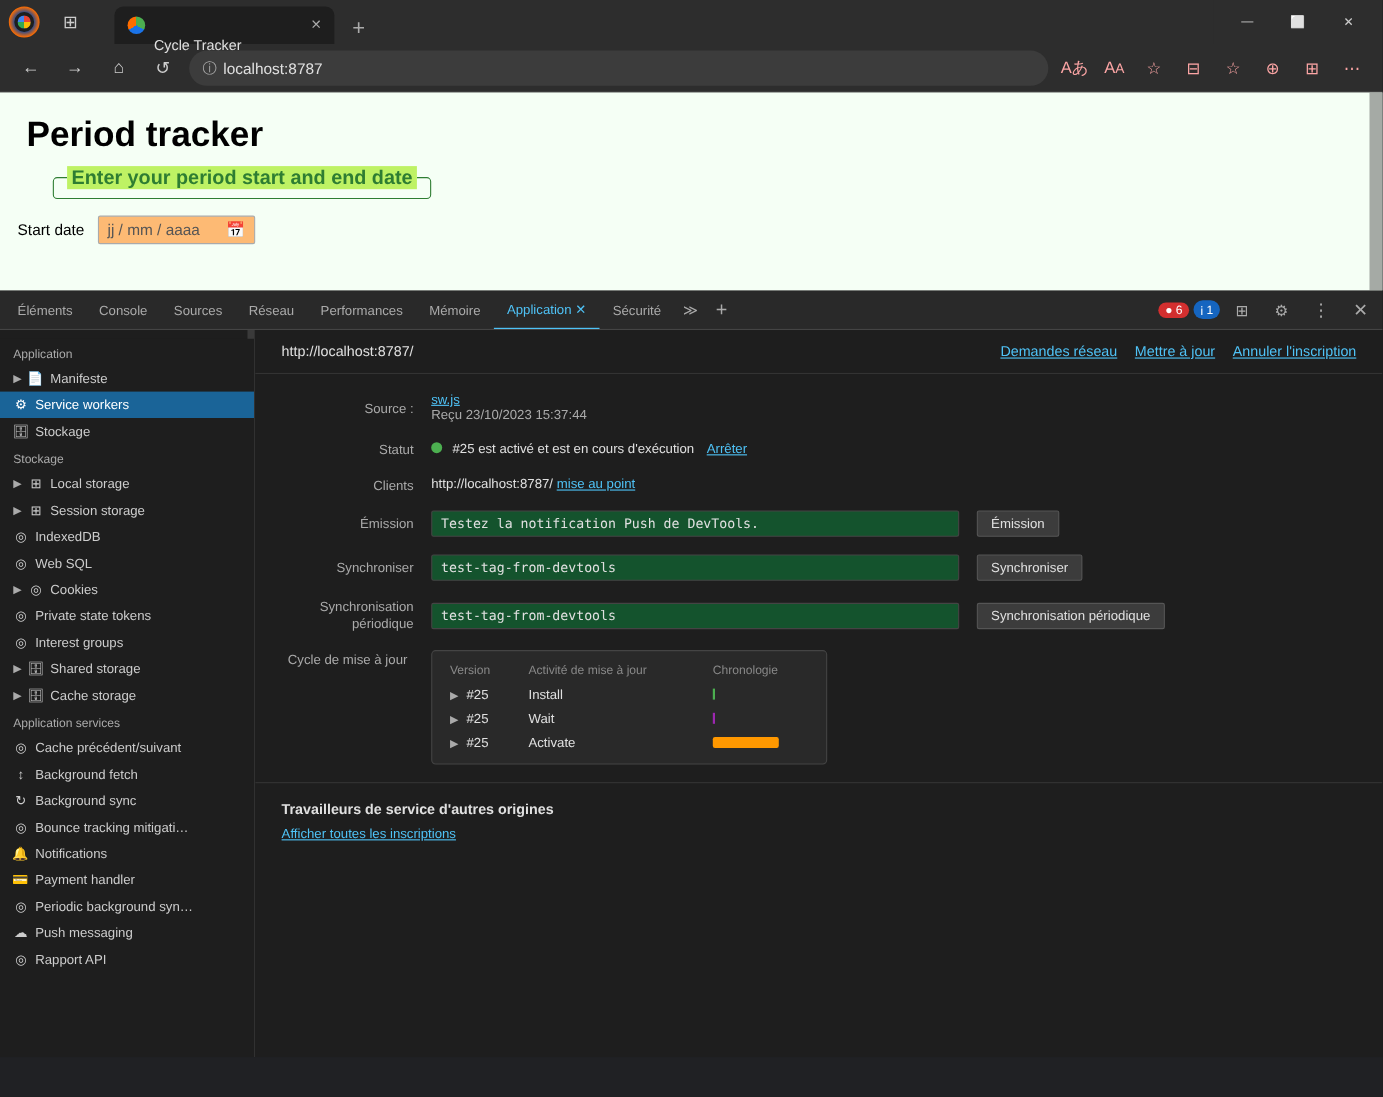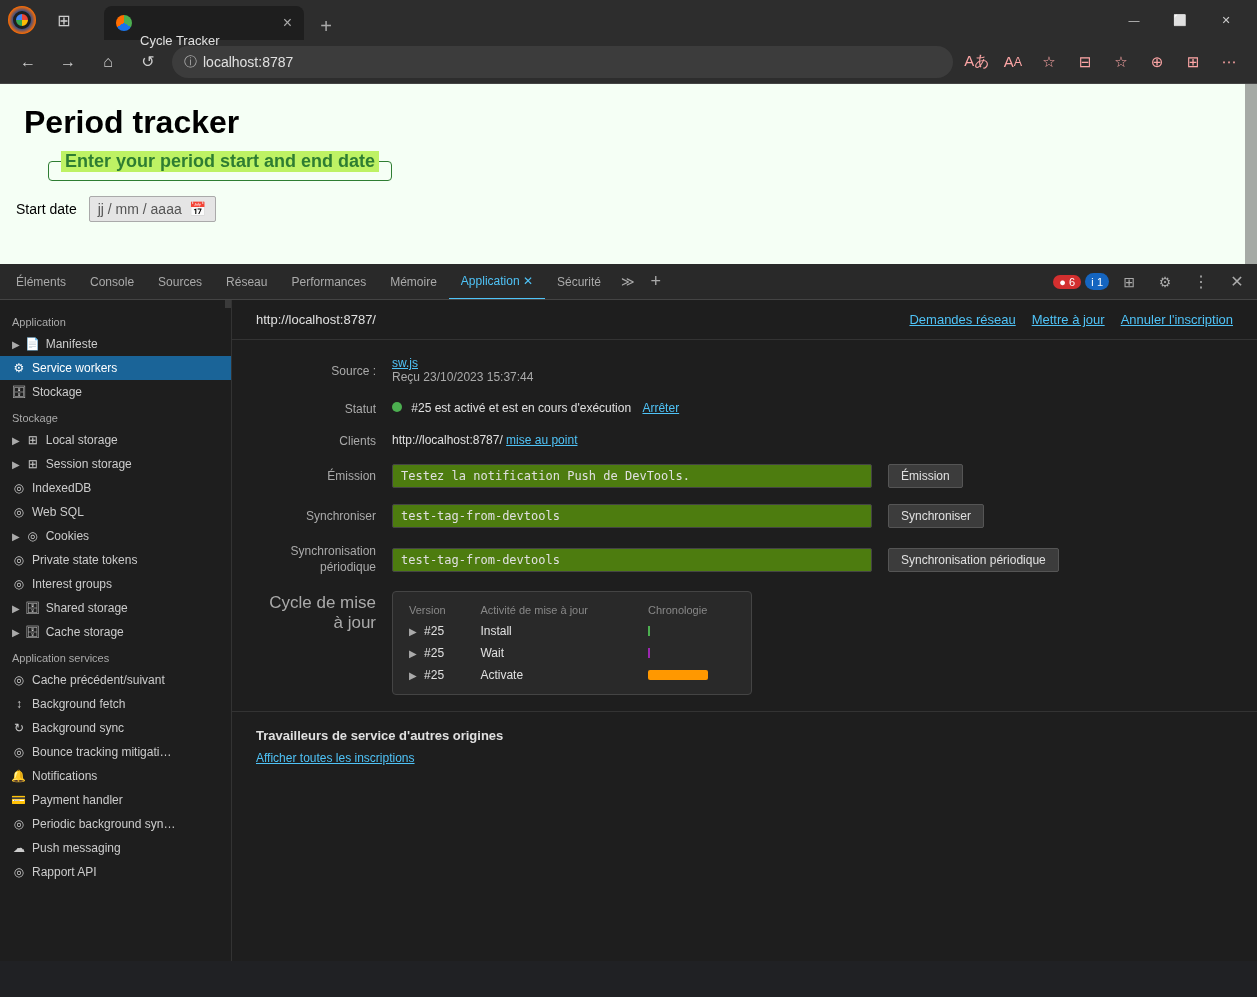--- a/index.html
+++ b/index.html
@@ -21,21 +21,21 @@
     .toolbar-icons { display: flex; align-items: center; gap: 4px; }
     .toolbar-icon { width: 32px; height: 32px; display: flex; align-items: center; justify-content: center; color: #fca5a5; cursor: pointer; border-radius: 50%; font-size: 15px; }
 
     
     .page-area { background: #f5fff5; width: 100%; height: 180px; overflow: hidden; position: relative; }
     .page-title { font-size: 32px; font-weight: bold; color: #000; padding: 20px 24px 10px; }
     .form-fieldset { margin: 0 24px; border: 1px solid #2e7d32; border-radius: 4px; padding: 4px 12px; display: inline-block; }
     .form-legend { font-size: 18px; color: #2e7d32; background: #bef264; padding: 0 4px; font-weight: bold; }
     .start-date-row { display: flex; align-items: center; gap: 12px; padding: 12px 16px; }
     .start-label { font-size: 14px; color: #000; }
-    .date-input { border: 1px solid #aaa; padding: 4px 8px; font-size: 14px; color: #000; background: #e5e5e5; border-radius: 2px; display: flex; align-items: center; gap: 8px; }
+    .date-input { border: 1px solid #aaa; padding: 4px 8px; font-size: 14px; color: #000; background: #fdba74; border-radius: 2px; display: flex; align-items: center; gap: 24px; }
     .date-input-text { color: #555; }
 
     
     .devtools { display: flex; flex-direction: column; background: #1e1e1e; height: calc(997px - 180px - 120px); }
     .devtools-tabs { display: flex; align-items: center; background: #292929; height: 36px; padding: 0 4px; border-bottom: 1px solid #444; overflow: hidden; }
     .devtools-tab { padding: 0 12px; height: 36px; display: flex; align-items: center; color: #aaa; cursor: pointer; font-size: 12px; white-space: nowrap; }
     .devtools-tab.active { color: #4fc3f7; border-bottom: 2px solid #4fc3f7; }
     .devtools-tab-more { padding: 0 8px; color: #aaa; cursor: pointer; }
     .devtools-tab-add { padding: 0 8px; color: #aaa; cursor: pointer; font-size: 18px; }
     .devtools-tab-icons { margin-left: auto; display: flex; align-items: center; gap: 4px; }
@@ -69,26 +69,26 @@
     .sw-row { display: flex; align-items: center; padding: 8px 24px; gap: 16px; }
     .sw-label { width: 120px; text-align: right; color: #aaa; font-size: 12px; flex-shrink: 0; padding-top: 2px; }
     .sw-value { color: #e0e0e0; font-size: 12px; flex: 1; }
     .sw-link-value { color: #4fc3f7; text-decoration: underline; cursor: pointer; }
 
     .status-dot { display: inline-block; width: 10px; height: 10px; background: #4caf50; border-radius: 50%; margin-right: 6px; }
     .stop-link { color: #4fc3f7; text-decoration: underline; cursor: pointer; margin-left: 8px; }
 
     .sw-input-row { display: flex; align-items: center; padding: 8px 24px; gap: 16px; }
     .sw-input-label { width: 120px; text-align: right; color: #aaa; font-size: 12px; flex-shrink: 0; }
-    .sw-input { flex: 1; background: #4d7c0f; border: 1px solid #444; color: #e0e0e0; padding: 4px 8px; font-size: 12px; font-family: monospace; border-radius: 2px; max-width: 480px; }
+    .sw-input { flex: 1; background: #14532d; border: 1px solid #444; color: #e0e0e0; padding: 4px 8px; font-size: 12px; font-family: monospace; border-radius: 2px; max-width: 480px; }
     .sw-btn { background: #3c3c3c; border: 1px solid #555; color: #e0e0e0; padding: 4px 12px; cursor: pointer; font-size: 12px; border-radius: 2px; white-space: nowrap; }
 
     
     .update-cycle-row { display: flex; align-items: flex-start; padding: 8px 24px; gap: 16px; }
-    .update-cycle-label { width: 120px; text-align: right; color: #aaa; font-size: 17px; flex-shrink: 0; padding-top: 2px; }
+    .update-cycle-label { width: 120px; text-align: center; color: #aaa; font-size: 12px; flex-shrink: 0; padding-top: 2px; }
     .update-cycle-table { background: #292929; border: 1px solid #444; border-radius: 4px; padding: 8px; min-width: 360px; }
     .uc-table { width: 100%; border-collapse: collapse; }
     .uc-th { color: #888; font-size: 11px; text-align: left; padding: 4px 8px; font-weight: normal; }
     .uc-td { color: #e0e0e0; font-size: 12px; padding: 4px 8px; vertical-align: middle; }
     .uc-expand { color: #aaa; cursor: pointer; font-size: 10px; margin-right: 4px; }
     .timeline-install { background: #4caf50; width: 2px; height: 10px; }
     .timeline-wait { background: #9c27b0; width: 2px; height: 10px; }
     .timeline-activate { background: #ff9800; width: 60px; height: 10px; border-radius: 2px; }
 
     

